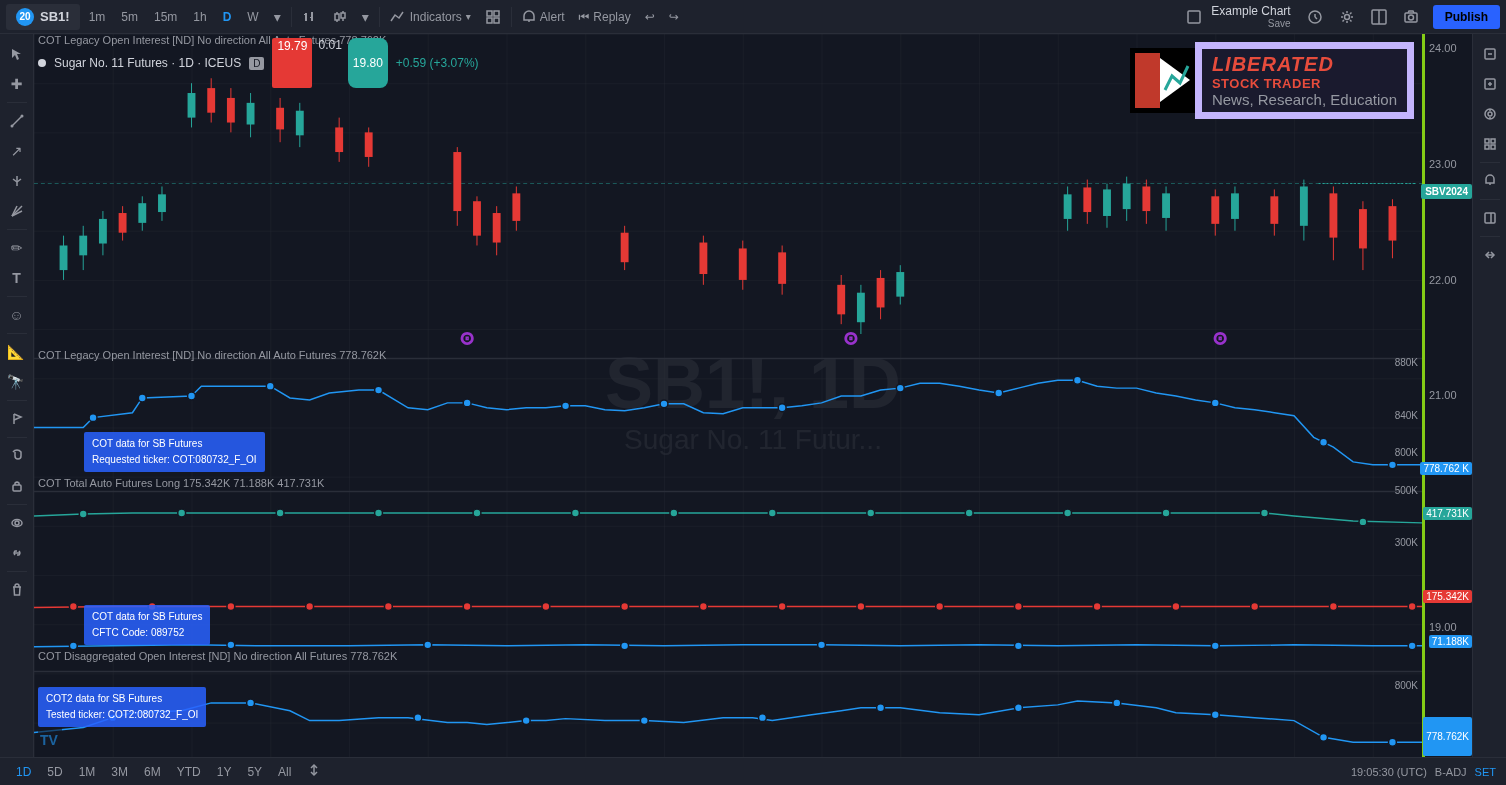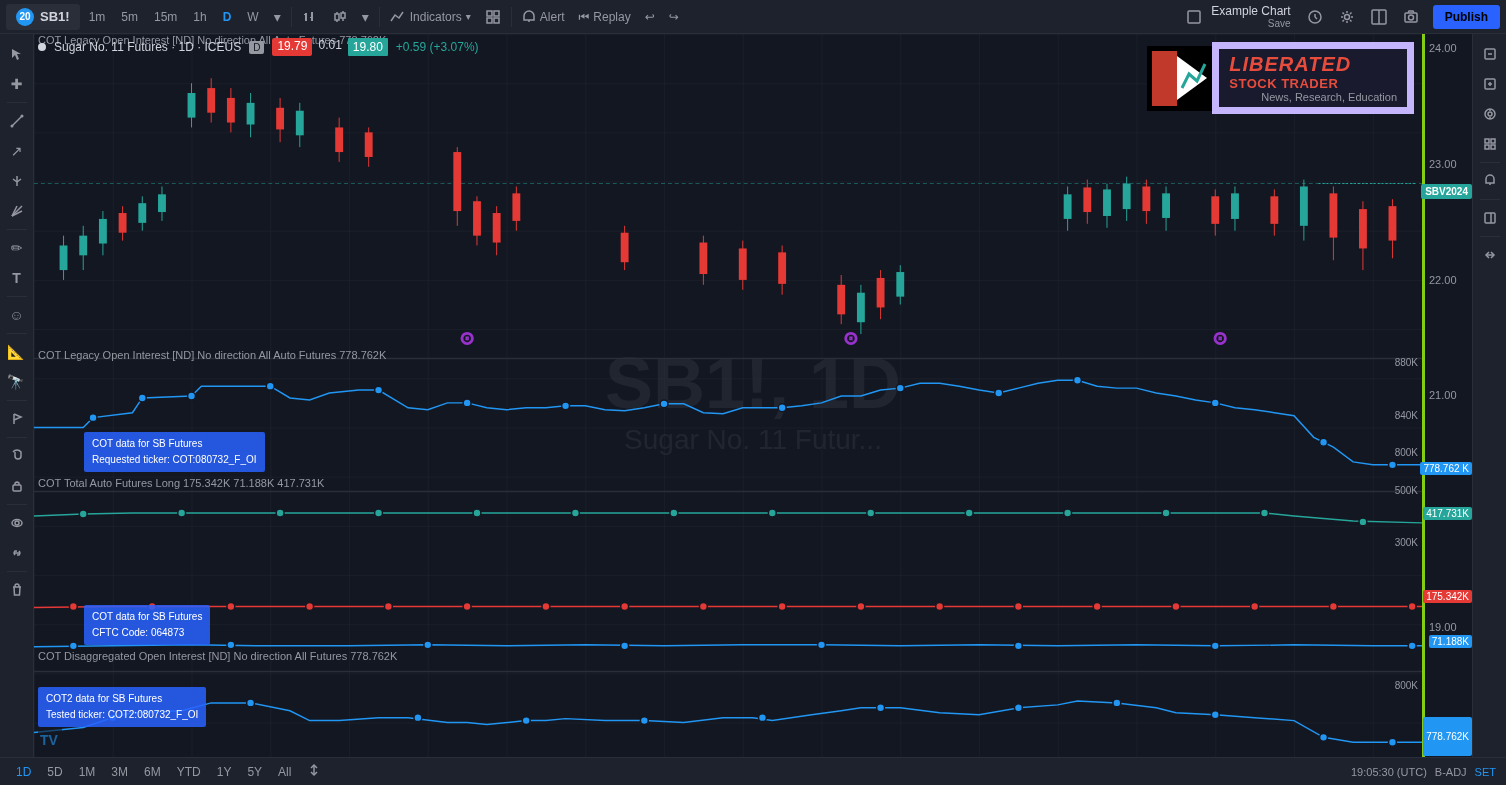--- a/index.html
+++ b/index.html
@@ -203,22 +203,21 @@
       letter-spacing: 1px;
     }
     #logo-text .lt-mid {
       color: #e74c3c;
       font-size: 13px;
       font-weight: bold;
       letter-spacing: 0.5px;
     }
     #logo-text .lt-bot {
       color: #9598a1;
-      font-size: 11px;
-      margin-left: 32px;
+      font-size: 15px;
     }
 
     
     #symbol-info {
       position: absolute;
       top: 4px;
       left: 4px;
       display: flex;
       align-items: center;
       gap: 8px;
@@ -233,21 +232,21 @@
       font-size: 10px;
       padding: 1px 4px;
       border-radius: 2px;
     }
     .sym-change { color: #26a69a; font-size: 12px; }
     .sym-ohlc {
       display: flex; gap: 6px;
     }
     .ohlc-val { font-size: 12px; }
     .ohlc-val.red-bg { background: #e53935; color: #fff; padding: 1px 5px; border-radius: 2px; }
-    .ohlc-val.teal-bg { background: #26a69a; color: #fff; padding: 2px 5px; border-radius: 1px; }
+    .ohlc-val.teal-bg { background: #26a69a; color: #fff; padding: 18px 5px; border-radius: 8px; }
 
     
     #main-svg {
       width: 100%;
       height: 100%;
       position: absolute;
       top: 0; left: 0;
     }
 
     
@@ -753,21 +752,21 @@
       <span>COT Disaggregated Open Interest [ND] No direction All Futures  778.762K</span>
     </div>
 
     <div style="position:absolute; left:50px; top:53%; background:rgba(41,98,255,0.85); color:#fff; font-size:10px; padding:4px 8px; border-radius:2px; line-height:1.6;">
       <div>COT data for SB Futures</div>
       <div>Requested ticker: COT:080732_F_OI</div>
     </div>
 
     <div style="position:absolute; left:50px; top:76%; background:rgba(41,98,255,0.85); color:#fff; font-size:10px; padding:4px 8px; border-radius:2px; line-height:1.6;">
       <div>COT data for SB Futures</div>
-      <div>CFTC Code: 064873</div>
+      <div>CFTC Code: 089752</div>
     </div>
 
     <div style="position:absolute; left:4px; top:87%; background:rgba(41,98,255,0.85); color:#fff; font-size:10px; padding:4px 8px; border-radius:2px; line-height:1.6;">
       <div>COT2 data for SB Futures</div>
       <div>Tested ticker: COT2:080732_F_OI</div>
     </div>
 
     <div style="position:absolute; bottom:30px; left:4px; opacity:0.6;">
       <svg width="24" height="24" viewBox="0 0 24 24">
         <rect width="24" height="24" fill="#131722"></rect>

